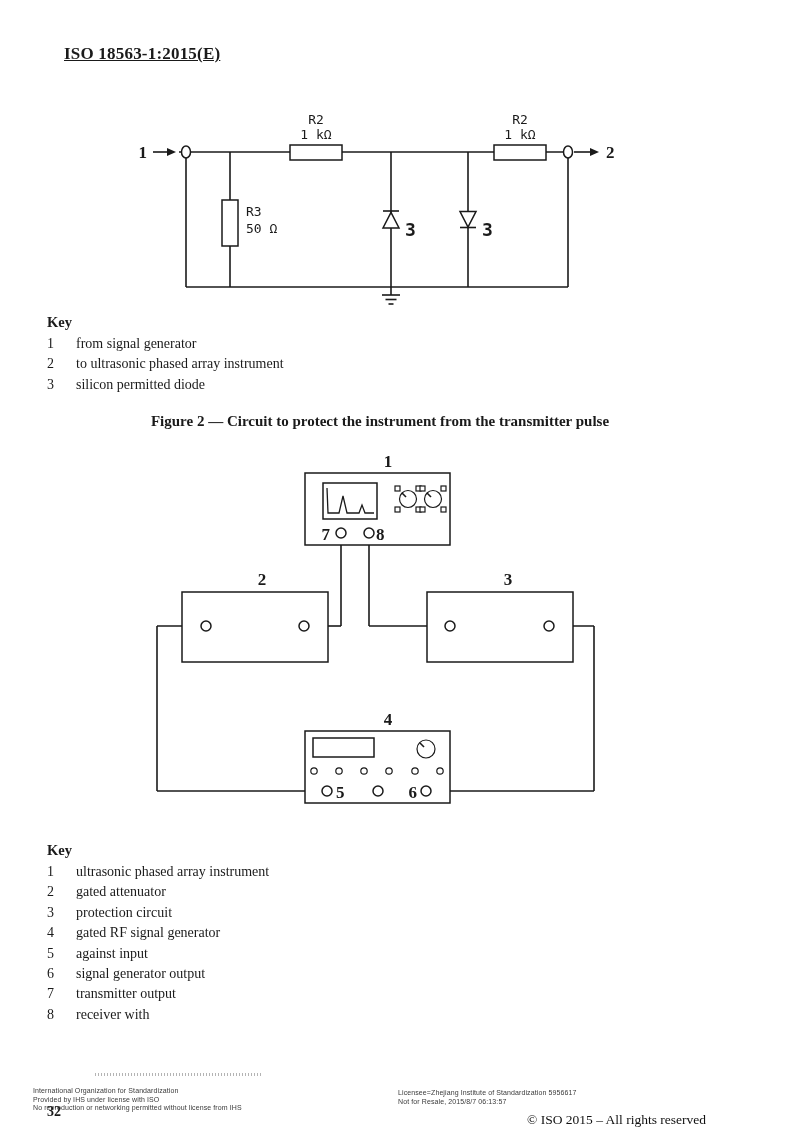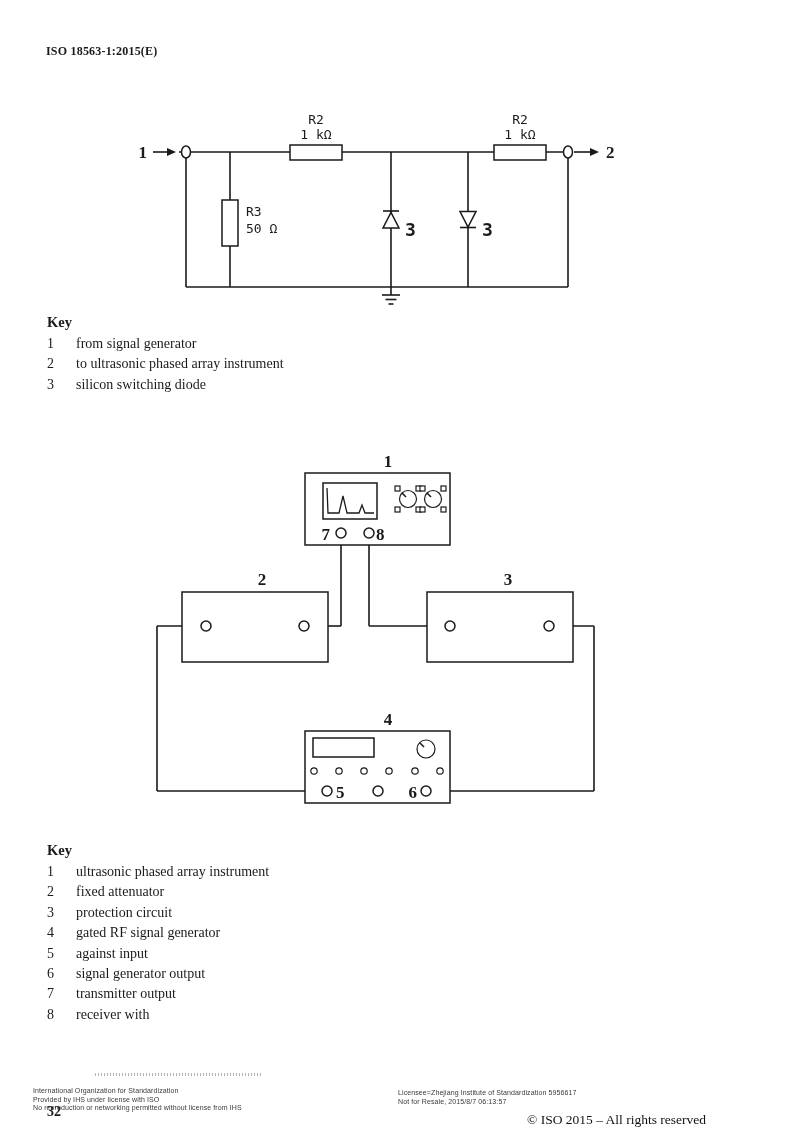--- a/index.html
+++ b/index.html
@@ -2,22 +2,22 @@
 <html><head>
 <meta charset="utf-8">
 <style>
   * { margin:0; padding:0; box-sizing:border-box; }
   html,body { background:#ffffff; }
   .page {
     position:relative; width:800px; height:1131px; background:#ffffff;
     font-family:"Liberation Serif", serif; color:#1a1a1a; overflow:hidden;
   }
   .doc-header {
-    position:absolute; left:46px; top:44px;
-    font-weight:700; font-size:12px; letter-spacing:0.2px;
+    position:absolute; left:64px; top:44px;
+    font-weight:700; font-size:17px; letter-spacing:0.2px;text-decoration:underline;
   }
   svg { position:absolute; overflow:visible; }
   .wire { stroke:#1a1a1a; stroke-width:1.6; fill:none; }
   .boxline { stroke:#1a1a1a; stroke-width:1.5; fill:#ffffff; }
   .part { stroke:#1a1a1a; stroke-width:1.5; fill:#ffffff; }
   .conn { stroke:#1a1a1a; stroke-width:1.5; fill:#ffffff; }
   .smallc { stroke:#1a1a1a; stroke-width:1.2; fill:#ffffff; }
   .lbl-serif { font-family:"Liberation Serif", serif; font-weight:700; font-size:17px; fill:#1a1a1a; }
   .lbl-mono  { font-family:"DejaVu Sans Mono", monospace; font-size:13px; fill:#1a1a1a; }
   .lbl-d3    { font-family:"DejaVu Sans Mono", monospace; font-weight:700; font-size:18px; fill:#1a1a1a; }
@@ -99,24 +99,25 @@
     <div class="key-row">
       <span class="key-num">1</span>
       <span>from signal generator</span>
     </div>
     <div class="key-row">
       <span class="key-num">2</span>
       <span>to ultrasonic phased array instrument</span>
     </div>
     <div class="key-row">
       <span class="key-num">3</span>
-      <span>silicon switching diode</span>
-    </div>
-  </div>
-
+      <span>silicon permitted diode</span>
+    </div>
+  </div>
+
+  <div class="fig-caption" style="top:413px;">Figure 2 — Circuit to protect the instrument from the transmitter pulse</div>
 
   <svg style="left:140px; top:445px;" width="470" height="375" viewBox="140 445 470 375">
 
     <g>
       <line class="wire" x1="341" y1="538" x2="341" y2="626"></line>
       <line class="wire" x1="309" y1="626" x2="341" y2="626"></line>
       <line class="wire" x1="369" y1="538" x2="369" y2="626"></line>
       <line class="wire" x1="369" y1="626" x2="445" y2="626"></line>
       <line class="wire" x1="201" y1="626" x2="157" y2="626"></line>
       <line class="wire" x1="157" y1="626" x2="157" y2="791"></line>
@@ -191,21 +192,21 @@
   </svg>
 
   <div class="key-block" style="top:842px;">
     <div class="key-title">Key</div>
     <div class="key-row">
       <span class="key-num">1</span>
       <span>ultrasonic phased array instrument</span>
     </div>
     <div class="key-row">
       <span class="key-num">2</span>
-      <span>fixed attenuator</span>
+      <span>gated attenuator</span>
     </div>
     <div class="key-row">
       <span class="key-num">3</span>
       <span>protection circuit</span>
     </div>
     <div class="key-row">
       <span class="key-num">4</span>
       <span>gated RF signal generator</span>
     </div>
     <div class="key-row">

